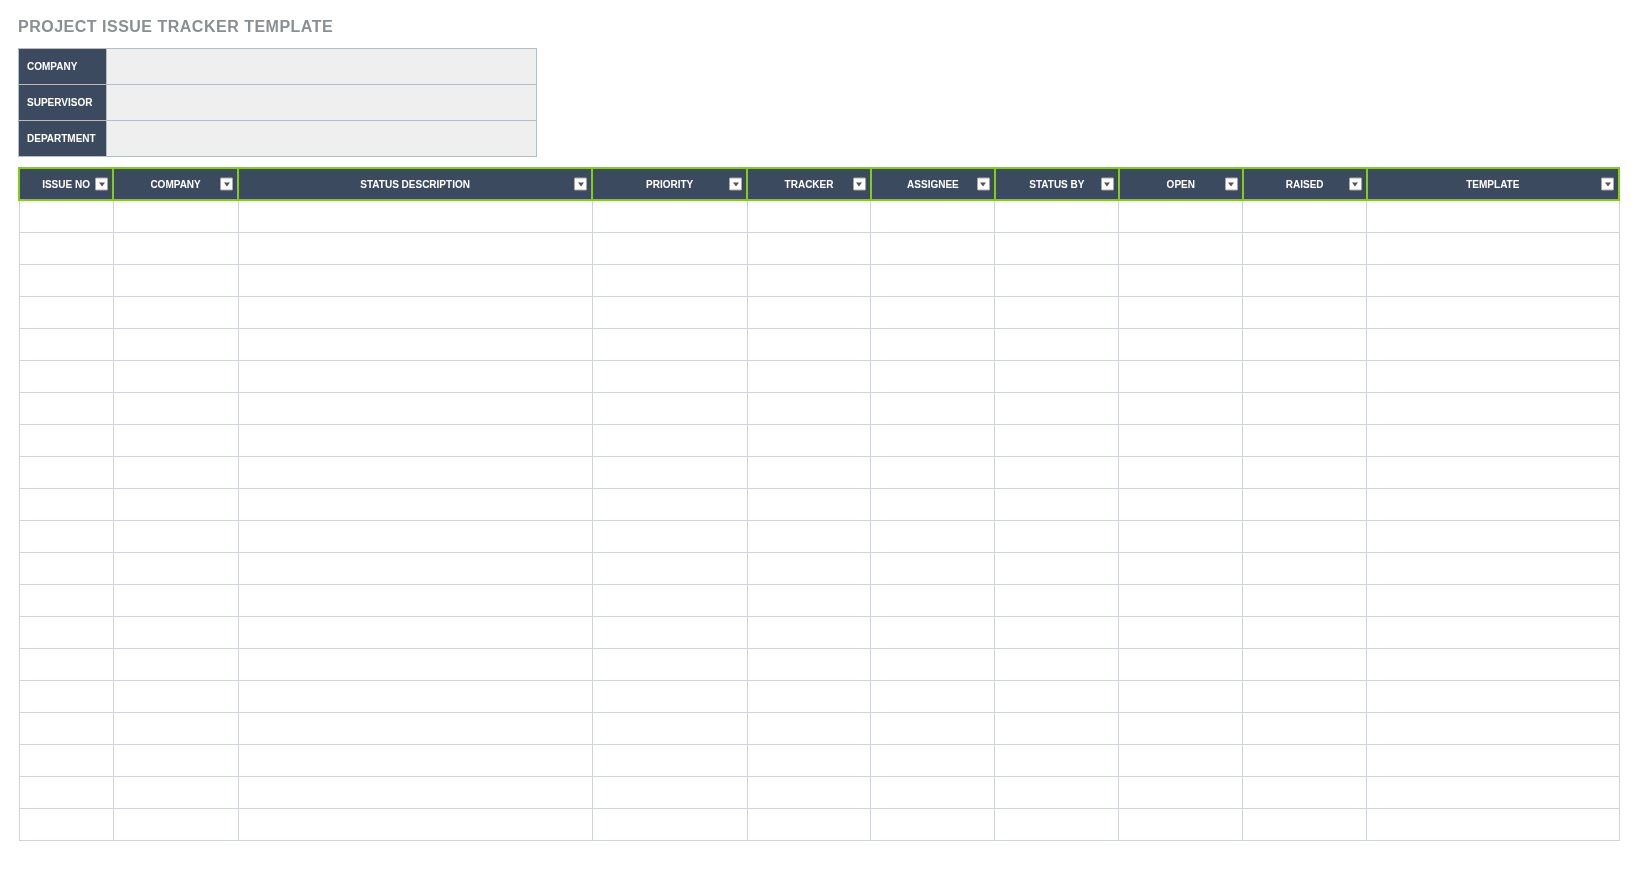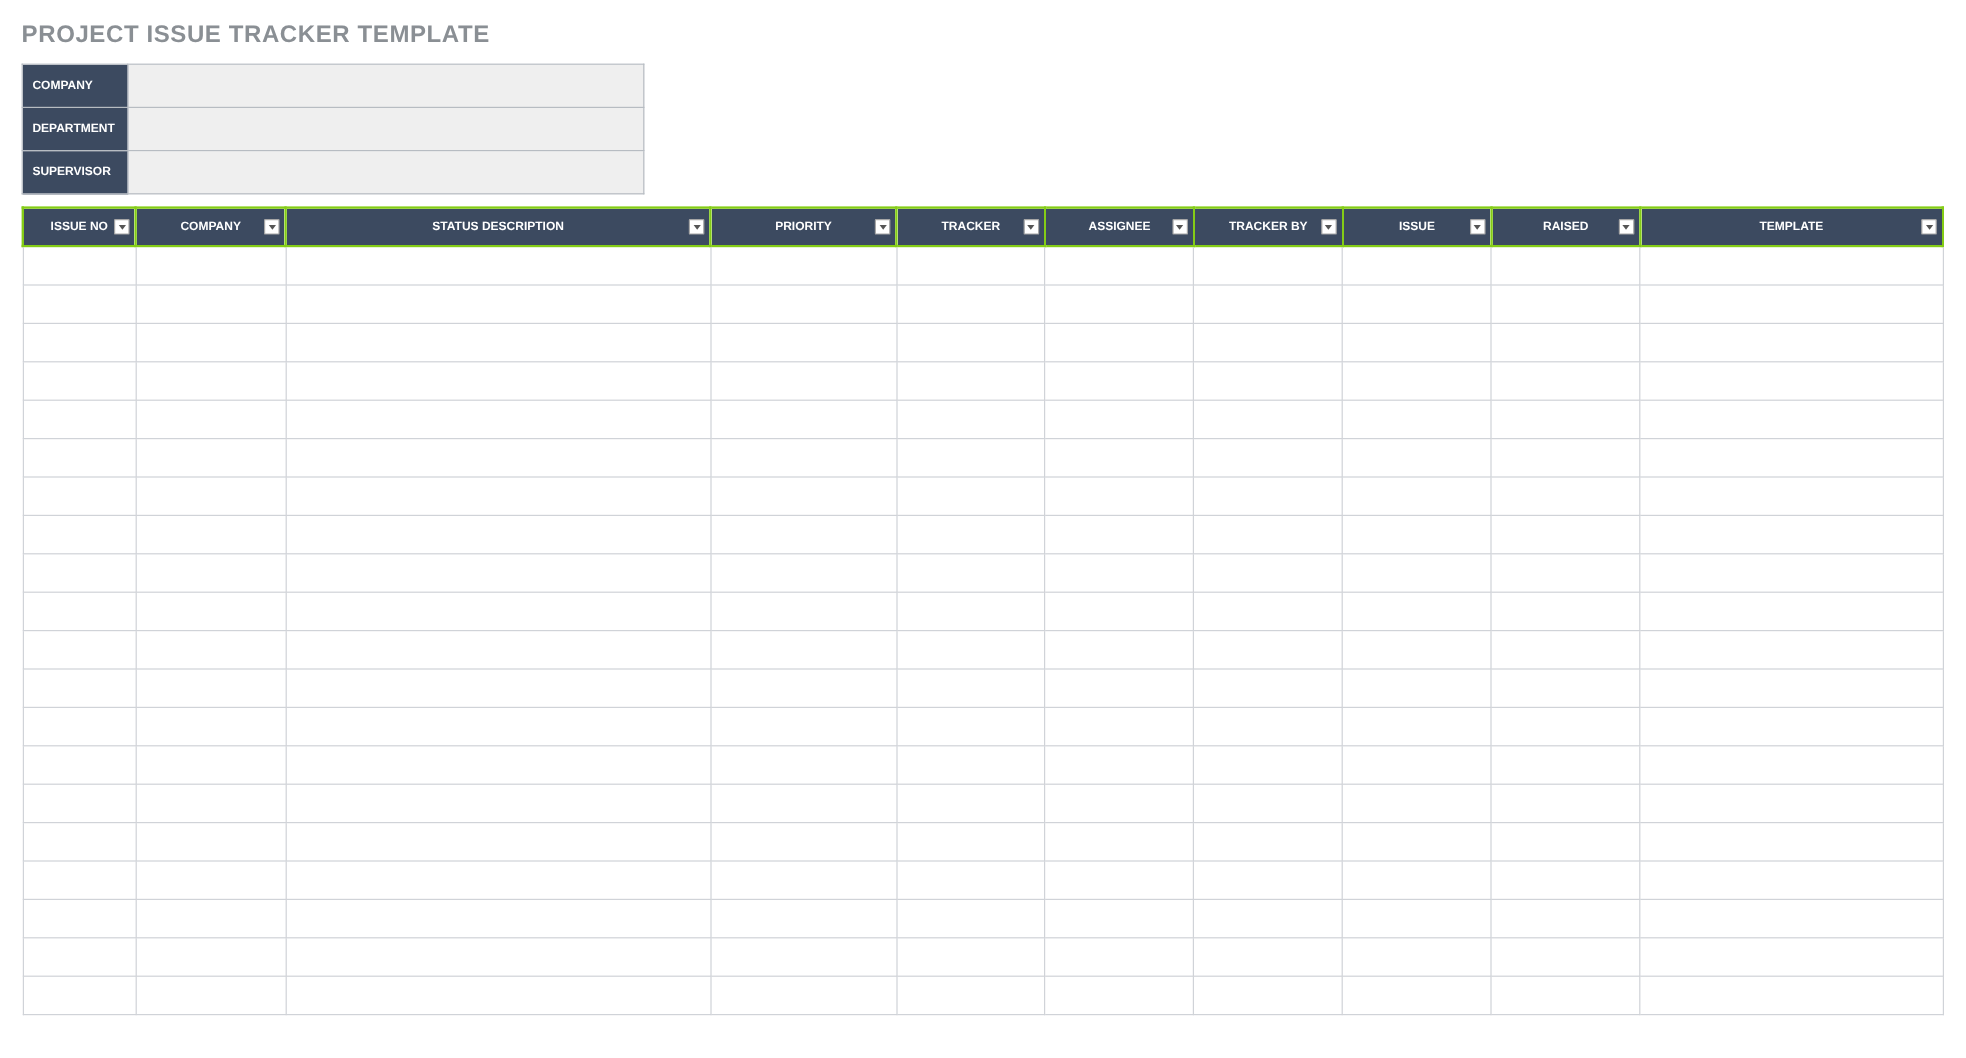--- a/index.html
+++ b/index.html
@@ -4,21 +4,21 @@
 <style>
   * { box-sizing: border-box; }
   body {
     margin: 0;
     padding: 18px;
     font-family: Arial, Helvetica, sans-serif;
     background: #ffffff;
     color: #333;
   }
   .title {
-    font-size: 20px;
+    font-size: 16px;
     font-weight: bold;
     color: #8a8f94;
     letter-spacing: 0.5px;
     margin-bottom: 12px;
   }
   .info-block {
     border-collapse: collapse;
     margin-bottom: 10px;
   }
   .info-block td {
@@ -102,25 +102,25 @@
 
 <div class="title">PROJECT ISSUE TRACKER TEMPLATE</div>
 
 <table class="info-block">
   <tbody>
       <tr>
     <td class="info-label">COMPANY</td>
     <td class="info-value"></td>
   </tr>
   <tr>
-    <td class="info-label">DEPARTMENT</td>
+    <td class="info-label">SUPERVISOR</td>
     <td class="info-value"></td>
   </tr>
   <tr>
-    <td class="info-label">SUPERVISOR</td>
+    <td class="info-label">DEPARTMENT</td>
     <td class="info-value"></td>
   </tr>
 </tbody>
   </table>
 
 <table class="issues-table">
   <colgroup>
     <col class="col-issue-no">
     <col class="col-status">
     <col class="col-desc">
@@ -152,25 +152,25 @@
       </th>
       <th>
         <span>TRACKER</span>
         <span class="filter-icon"></span>
       </th>
       <th>
         <span>ASSIGNEE</span>
         <span class="filter-icon"></span>
       </th>
       <th>
-        <span>TRACKER BY</span>
-        <span class="filter-icon"></span>
-      </th>
-      <th>
-        <span>ISSUE</span>
+        <span>STATUS BY</span>
+        <span class="filter-icon"></span>
+      </th>
+      <th>
+        <span>OPEN</span>
         <span class="filter-icon"></span>
       </th>
       <th>
         <span>RAISED</span>
         <span class="filter-icon"></span>
       </th>
       <th>
         <span>TEMPLATE</span>
         <span class="filter-icon"></span>
       </th>

